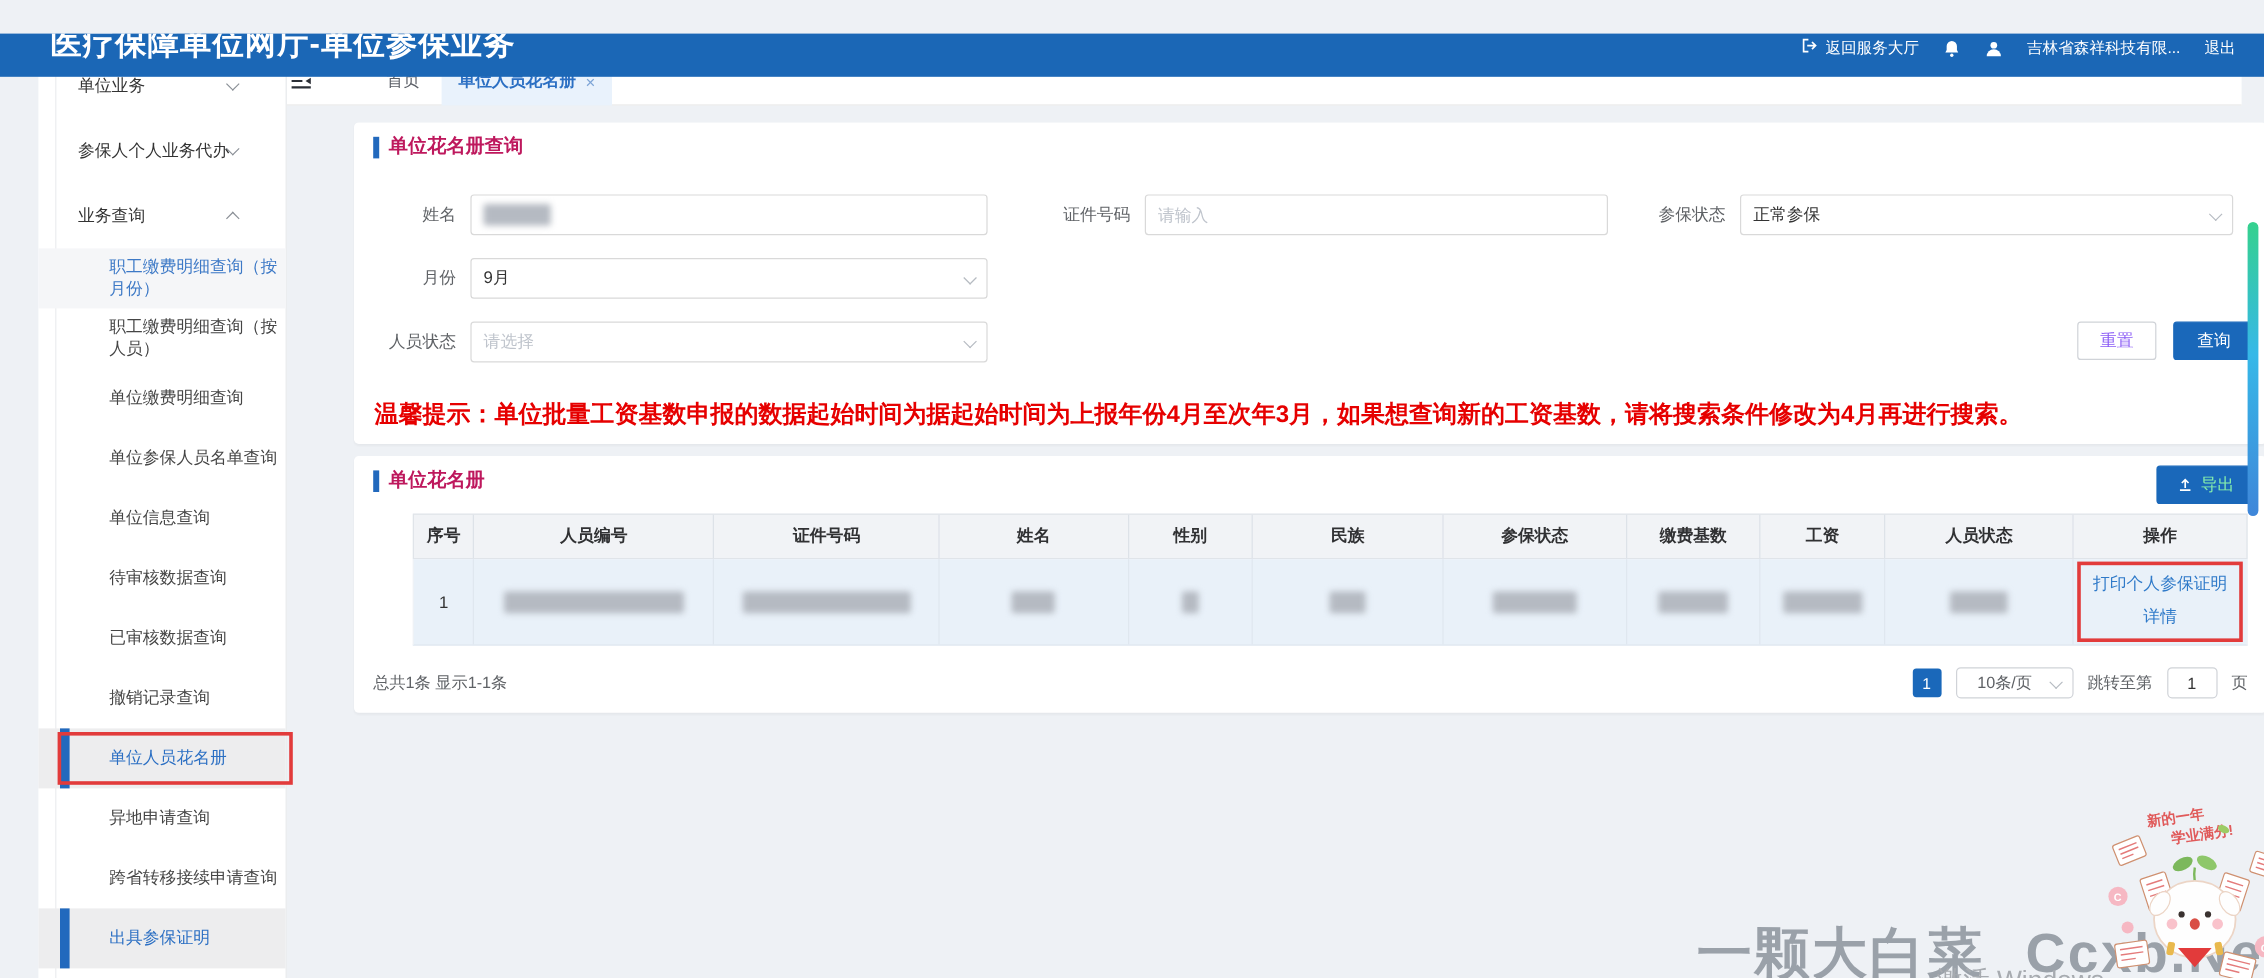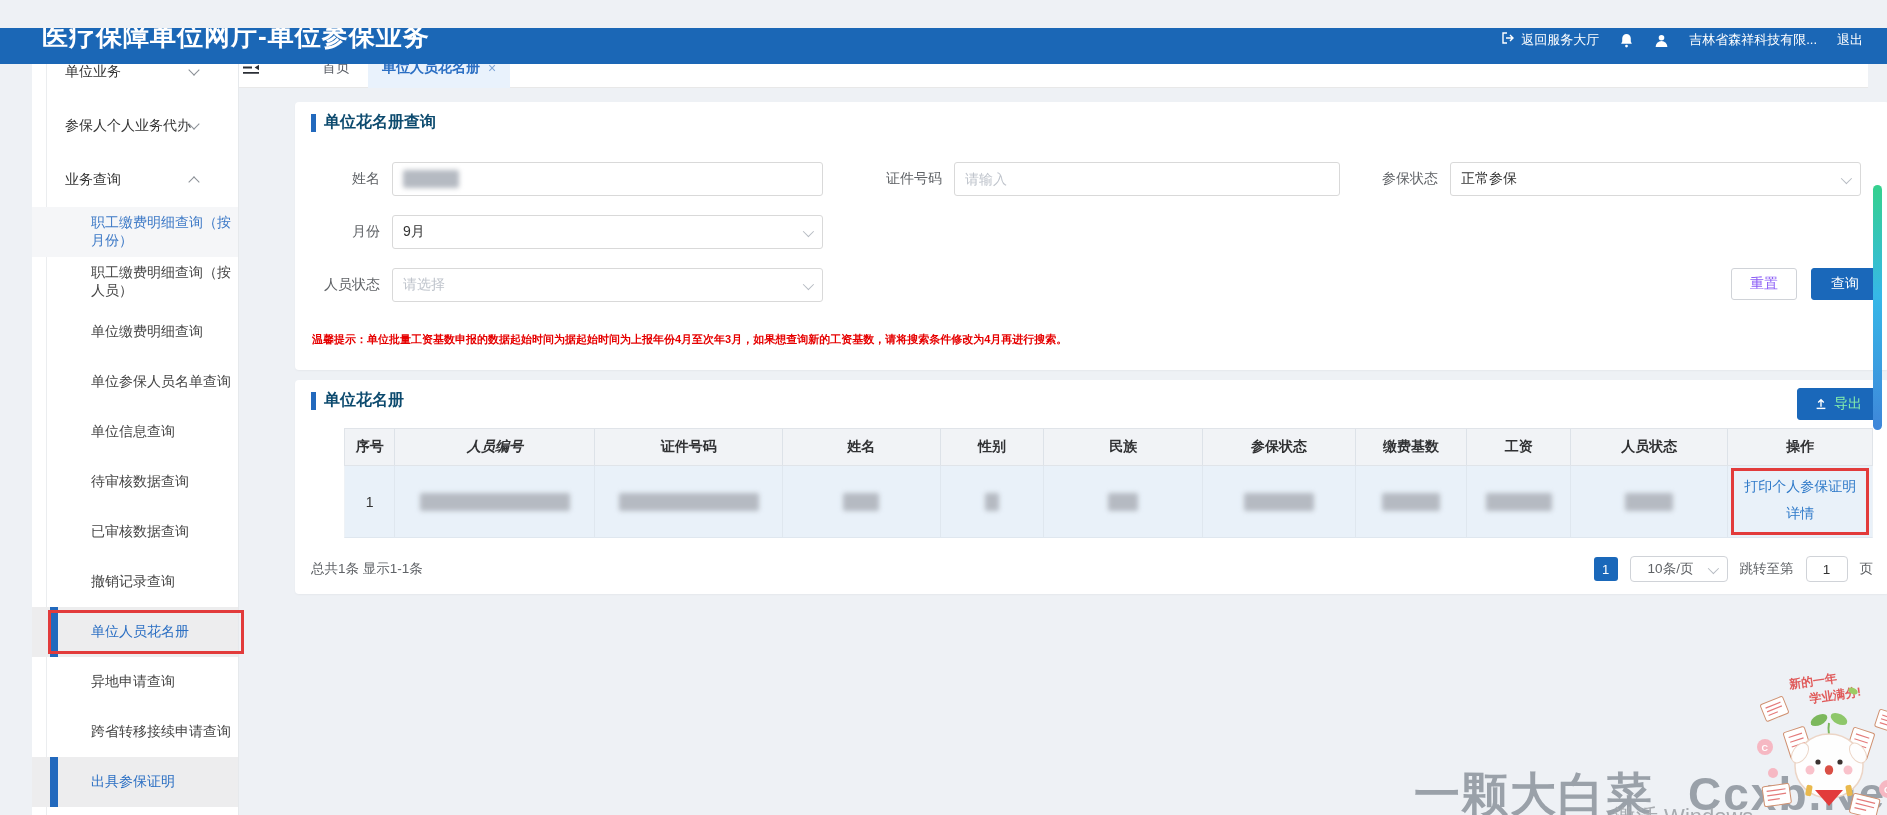--- a/index.html
+++ b/index.html
@@ -31,38 +31,38 @@
   .main { position:absolute; left:207px; top:48px; width:1642px; height:779px; background:#eef1f5;margin-left:19px; }
   .tabbar { position:absolute; left:0; top:0; right:0; height:40px; background:#fff; border-bottom:1px solid #e8e8e8; display:flex; align-items:center; }
   .fold-icon { margin-left:16px; cursor:pointer; display:flex; }
   .tab-home { margin-left:62px; font-size:14px; color:#5a5e66; cursor:pointer; }
   .tab-active { margin-left:18px; height:40px; display:flex; align-items:center; gap:8px; padding:0 14px; background:#e9f2fc; color:#2b6fc3; font-size:14px; font-weight:700; cursor:pointer; }
   .tab-close { font-weight:400; color:#7da4d6; font-size:14px; cursor:pointer; }
 
   .card { position:absolute; background:#fff; border-radius:4px; box-shadow:0 1px 2px rgba(0,0,0,.04); }
   .card-query { left:69px; top:54px; width:1594px; height:268px; }
   .card-roster { left:69px; top:332px; width:1594px; height:214px; }
-  .sec-title { position:absolute; left:16px; top:10px; display:flex; align-items:center; gap:8px; font-size:16px; font-weight:700; color:#0c4a6e; }
+  .sec-title { position:absolute; left:16px; top:10px; display:flex; align-items:center; gap:8px; font-size:16px; font-weight:700; color:#be185d; }
   .sec-bar { width:5px; height:18px; background:#2269bd; }
 
   
   .f-row { position:absolute; left:16px; right:16px; display:flex; align-items:center; }
   .f-label { font-size:14px; color:#5f6266; text-align:right; padding-right:12px; white-space:nowrap; }
   .lw1 { width:81px; } .lw2 { width:131px; } .lw3 { width:110px; }
   .ctrl { position:relative; height:34px; border:1px solid #d9d9d9; border-radius:3px; background:#fff; display:flex; align-items:center; padding:0 28px 0 10px; font-size:14px; color:#333; }
   .ctrl input { border:none; outline:none; width:100%; font-size:14px; color:#333; font-family:inherit; background:transparent; }
   .ctrl input::placeholder { color:#bfc4cc; }
   .placeholder { color:#bfc4cc; }
   .cw1 { width:431px; } .cw2 { width:386px; } .cw3 { width:411px; }
   .sel-chev { position:absolute; right:11px; top:13px; width:8px; height:8px; border-right:1.4px solid #b6bbc2; border-bottom:1.4px solid #b6bbc2; transform:rotate(45deg) translateY(-2px); }
   .redact { background:#b5bac2; filter:blur(2.5px); border-radius:2px; height:18px; }
   .btn { display:flex; align-items:center; justify-content:center; gap:6px; border-radius:3px; font-size:14px; cursor:pointer; }
   .btn-reset { position:absolute; right:92px; top:166px; width:66px; height:32px; background:#fff; border:1px solid #d0d3d8; color:#8b5cf6; }
   .btn-search { position:absolute; right:10px; top:166px; width:68px; height:32px; background:#1a68ba; color:#fff; border:1px solid #1a68ba; }
-  .warning { position:absolute; left:17px; top:230px; font-size:11px; font-weight:700; color:#e60000; }
+  .warning { position:absolute; left:17px; top:230px; font-size:20px; font-weight:700; color:#e60000; }
 
   
   .btn-export { position:absolute; right:10px; top:8px; width:82px; height:32px; background:#1a68ba; color:#86efac; border:1px solid #1a68ba; }
   .tbl { position:absolute; left:16px; right:16px; top:48px;padding-left:33px; }
   .t-head { display:flex; height:38px; background:#f1f3f6; border:1px solid #e0e4e9; }
   .t-head .t-cell { font-weight:700; color:#303133; border-right:1px solid #dde2e8; }
   .t-head .t-cell:last-child { border-right:none; }
   .t-row { display:flex; height:72px; background:#e9f1f9; border-bottom:1px solid #dfe7ef; border-left:1px solid #eef2f6; border-right:1px solid #eef2f6; }
   .t-row .t-cell { border-right:1px solid #dfe7ef; }
   .t-row .t-cell:last-child { border-right:none; }
@@ -242,21 +242,21 @@
               <path d="M8 11V3.5M4.8 6.3 8 3.1l3.2 3.2" stroke="#fff" stroke-width="1.6" fill="none"></path>
               <path d="M3 13h10" stroke="#fff" stroke-width="1.6"></path>
             </svg>
         </span>
         <span>导出</span>
       </div>
 
       <div class="tbl">
         <div class="t-head" id="t-head">
             <div class="t-cell" style="width: 3.3%;">序号</div>
-            <div class="t-cell" style="width: 13.1%; font-style: italic;">人员编号</div>
+            <div class="t-cell" style="width: 13.1%;">人员编号</div>
             <div class="t-cell" style="width: 12.3%;">证件号码</div>
             <div class="t-cell" style="width: 10.3%;">姓名</div>
             <div class="t-cell" style="width: 6.8%;">性别</div>
             <div class="t-cell" style="width: 10.4%;">民族</div>
             <div class="t-cell" style="width: 10%;">参保状态</div>
             <div class="t-cell" style="width: 7.3%;">缴费基数</div>
             <div class="t-cell" style="width: 6.8%;">工资</div>
             <div class="t-cell" style="width: 10.3%;">人员状态</div>
             <div class="t-cell" style="width: 9.4%;">操作</div>
           </div>

